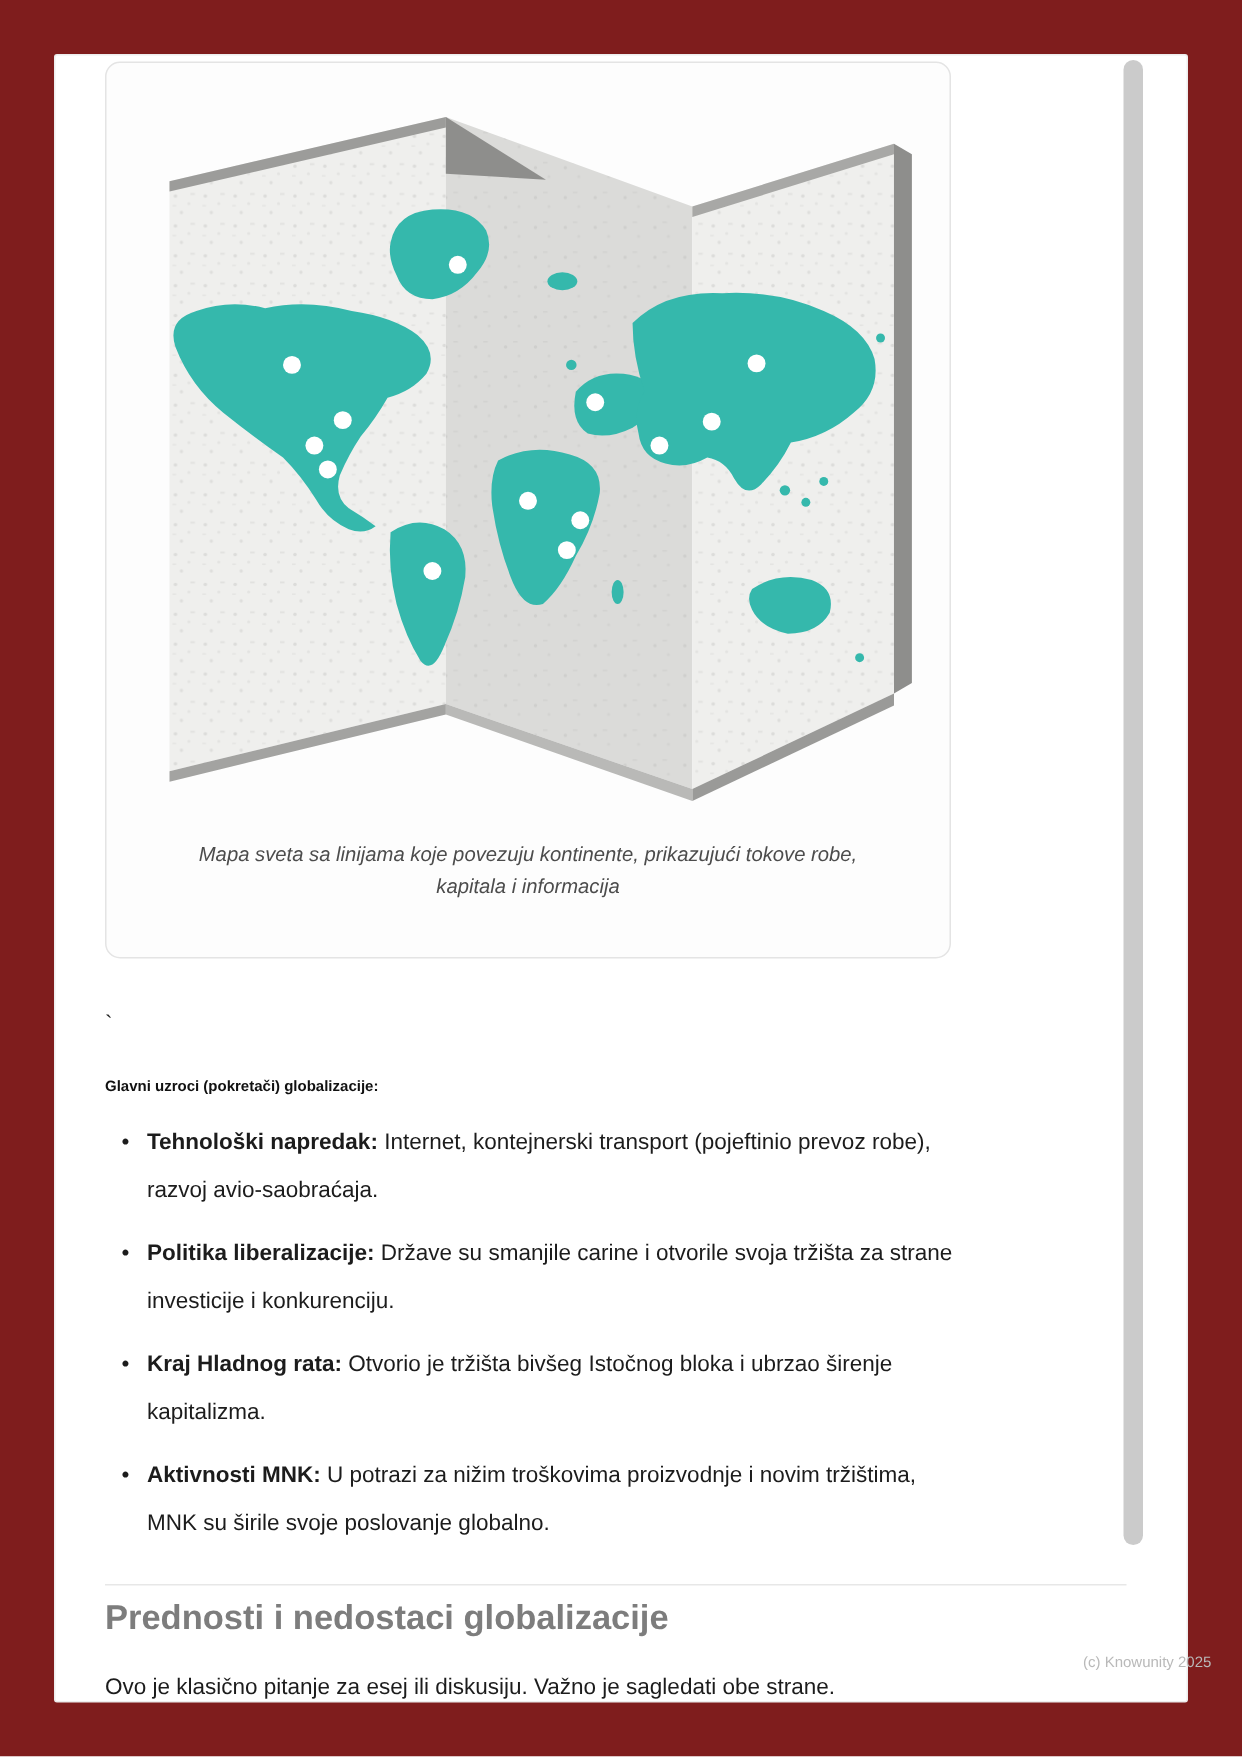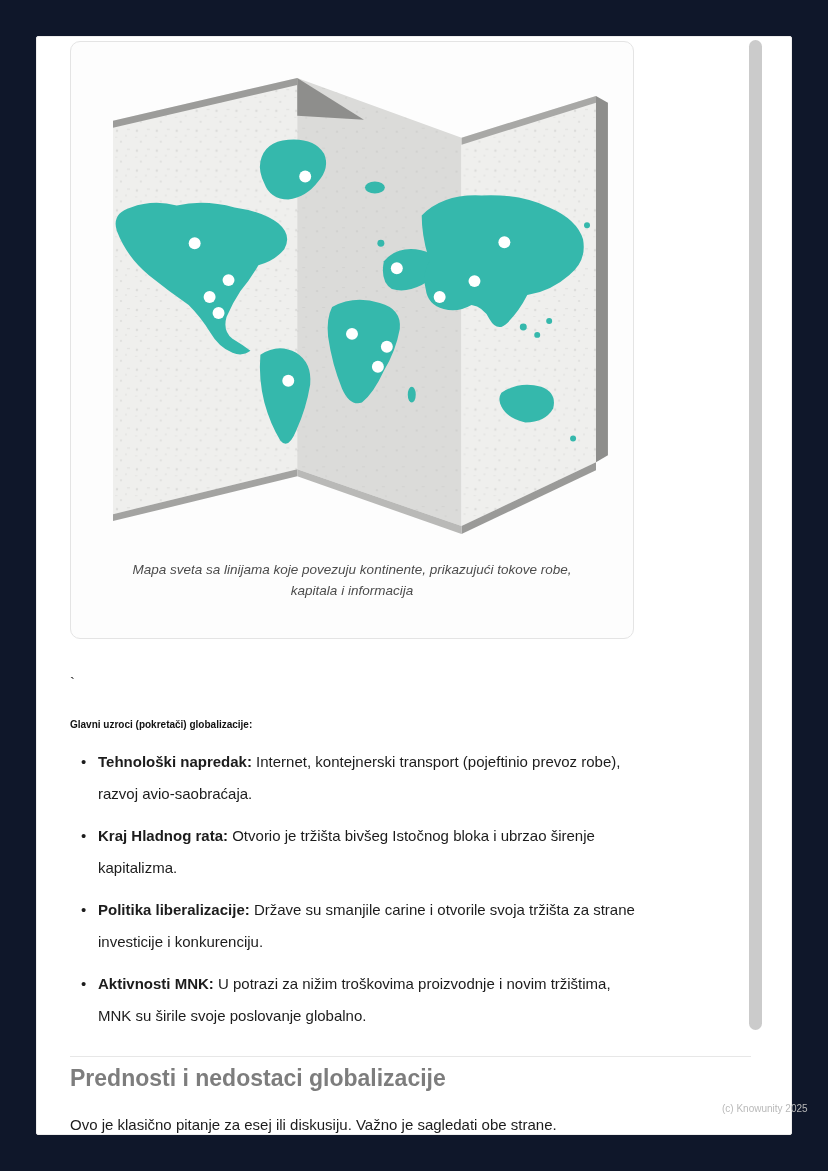--- a/index.html
+++ b/index.html
@@ -1,17 +1,17 @@
 <!DOCTYPE html>
 <html><head>
 <meta charset="utf-8">
 <style>
   * { margin:0; padding:0; box-sizing:border-box; }
   html,body { background:#ffffff; font-family:"Liberation Sans", sans-serif; }
-  .page { position:relative; width:828px; height:1171px; background:#0f172a; overflow:hidden; }
+  .page { position:relative; width:828px; height:1171px; background:#7f1d1d; overflow:hidden; }
   .frame { position:absolute; left:36px; top:36px; width:756px; height:1099px;
            background:#ffffff; border:1px solid #ededed; border-radius:2px; }
 
   .figure-card { margin:4px 0 0 33px; width:564px; border:1px solid #e4e4e4;
                  border-radius:10px; background:#fdfdfd; padding:24px 22px 36px; }
   .figure-card svg { display:block; margin:0 auto; }
   .figcaption { margin:16px auto 0; max-width:470px; font-style:italic; font-size:13.5px;
                 line-height:1.55; color:#4c4c4c; text-align:center; }
 
   .stray { margin:34px 0 0 33px; font-size:15px; line-height:20px; color:#1b1b1b; }
@@ -119,24 +119,24 @@
 
     <div class="stray">`</div>
 
     <p class="causes-heading">Glavni uzroci (pokretači) globalizacije:</p>
 
     <ul class="bullets">
       <li>
         <span class="lead">Tehnološki napredak:</span><span> Internet, kontejnerski transport (pojeftinio prevoz robe), razvoj avio-saobraćaja.</span>
       </li>
       <li>
-        <span class="lead">Kraj Hladnog rata:</span><span> Otvorio je tržišta bivšeg Istočnog bloka i ubrzao širenje kapitalizma.</span>
+        <span class="lead">Politika liberalizacije:</span><span> Države su smanjile carine i otvorile svoja tržišta za strane investicije i konkurenciju.</span>
       </li>
       <li>
-        <span class="lead">Politika liberalizacije:</span><span> Države su smanjile carine i otvorile svoja tržišta za strane investicije i konkurenciju.</span>
+        <span class="lead">Kraj Hladnog rata:</span><span> Otvorio je tržišta bivšeg Istočnog bloka i ubrzao širenje kapitalizma.</span>
       </li>
       <li>
         <span class="lead">Aktivnosti MNK:</span><span> U potrazi za nižim troškovima proizvodnje i novim tržištima, MNK su širile svoje poslovanje globalno.</span>
       </li>
     </ul>
 
     <hr class="divider">
 
     <h2 class="section-heading">Prednosti i nedostaci globalizacije</h2>
 

